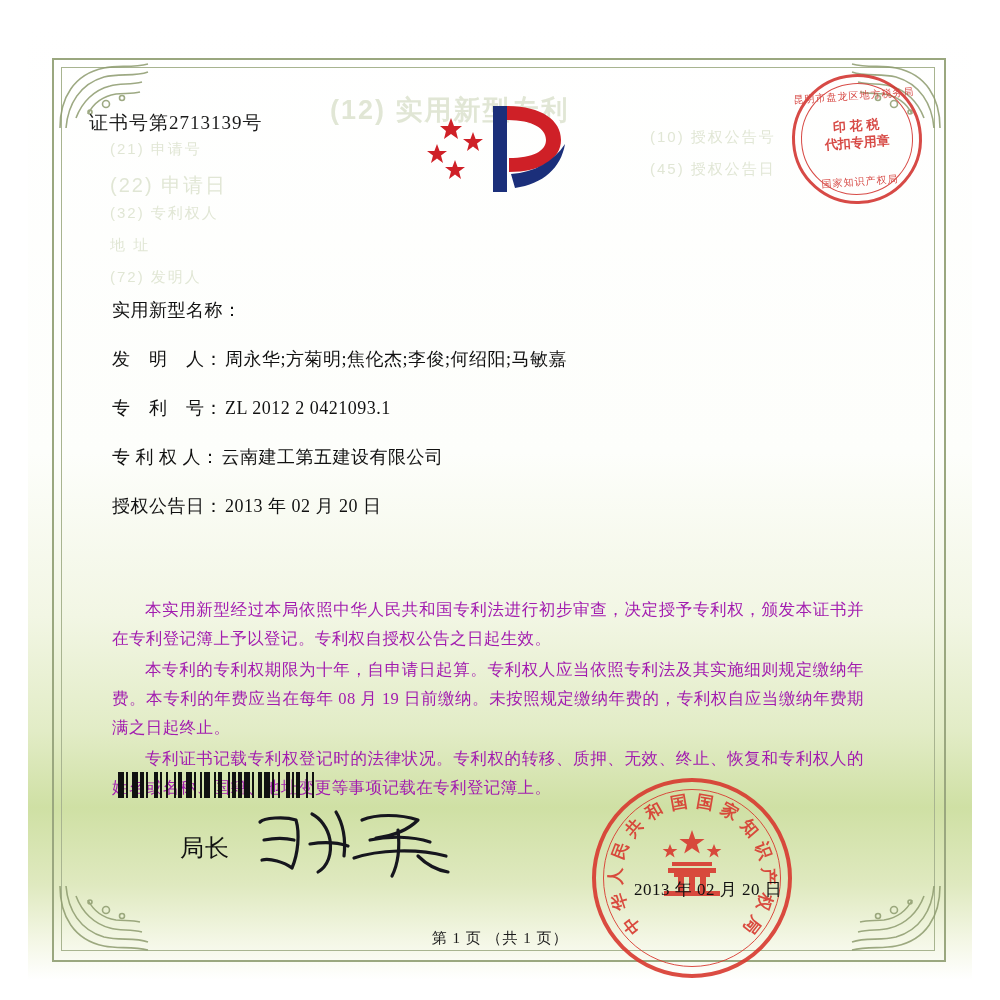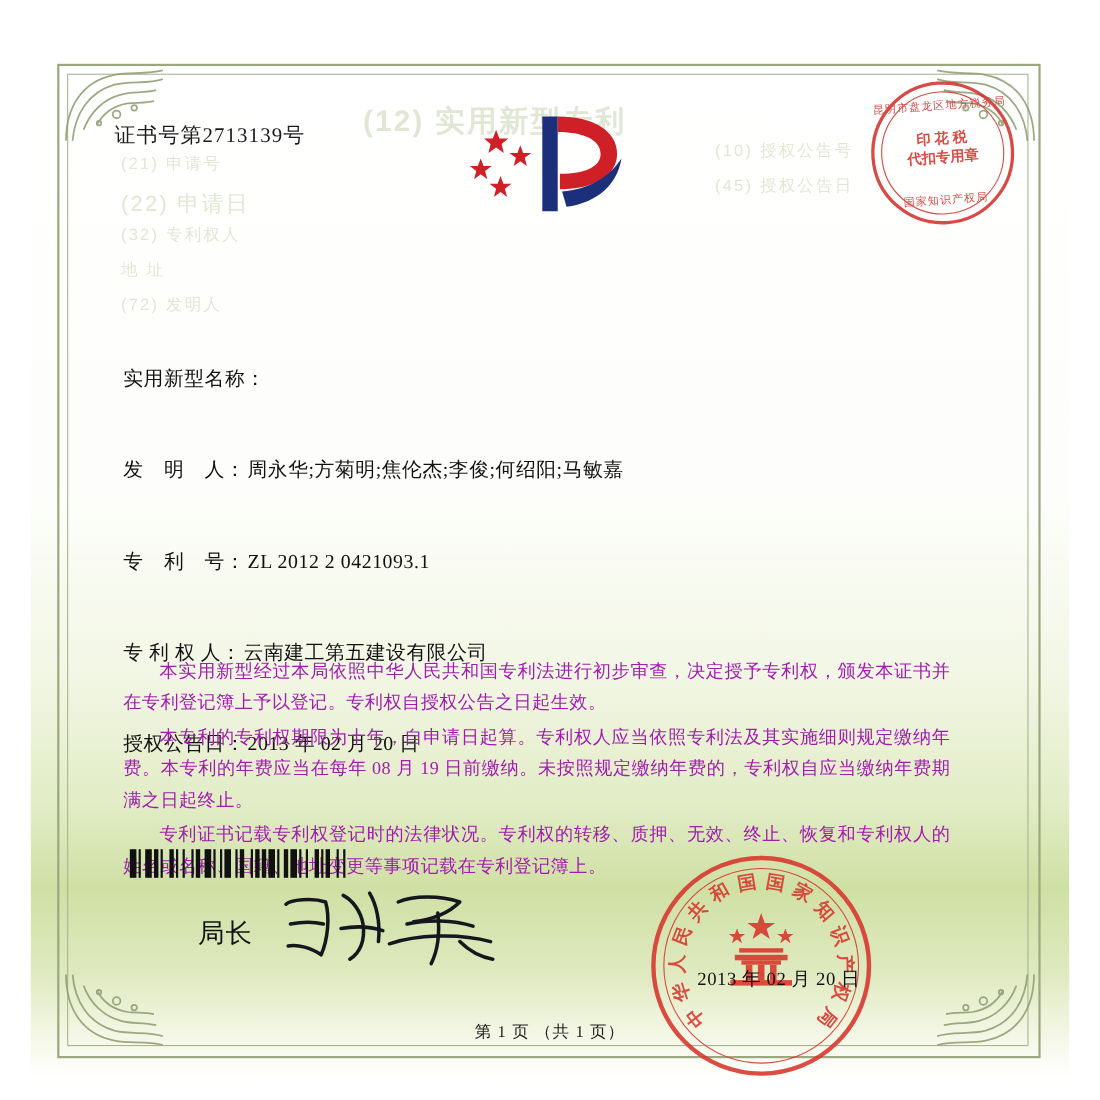--- a/index.html
+++ b/index.html
@@ -91,21 +91,21 @@
   .ghost-l2 { left: 110px; top: 172px; font-size: 20px; }
   .ghost-l3 { left: 110px; top: 204px; font-size: 15px; }
   .ghost-l4 { left: 110px; top: 236px; font-size: 15px; }
   .ghost-l5 { left: 110px; top: 268px; font-size: 15px; }
   .ghost-r1 { left: 650px; top: 128px; font-size: 15px; }
   .ghost-r2 { left: 650px; top: 160px; font-size: 15px; }
 
   
   .cert-no {
     position: absolute;
-    left: 104px;
+    left: 89px;
     top: 110px;
     font-size: 19px;
     letter-spacing: 1px;
     color: #1b1b1b;
   }
 
   
   .logo {
     position: absolute;
     left: 415px;
@@ -178,21 +178,20 @@
   .field-row {
     display: flex;
     align-items: baseline;
     margin-bottom: 25px;
     font-size: 18px;
     color: #111;
     letter-spacing: .5px;
   }
   .field-label {
     white-space: pre;
-    margin-top: 34px;
   }
   .field-value {
     margin-left: 2px;
   }
 
   
   .body-text {
     position: absolute;
     left: 112px;
     top: 595px;

